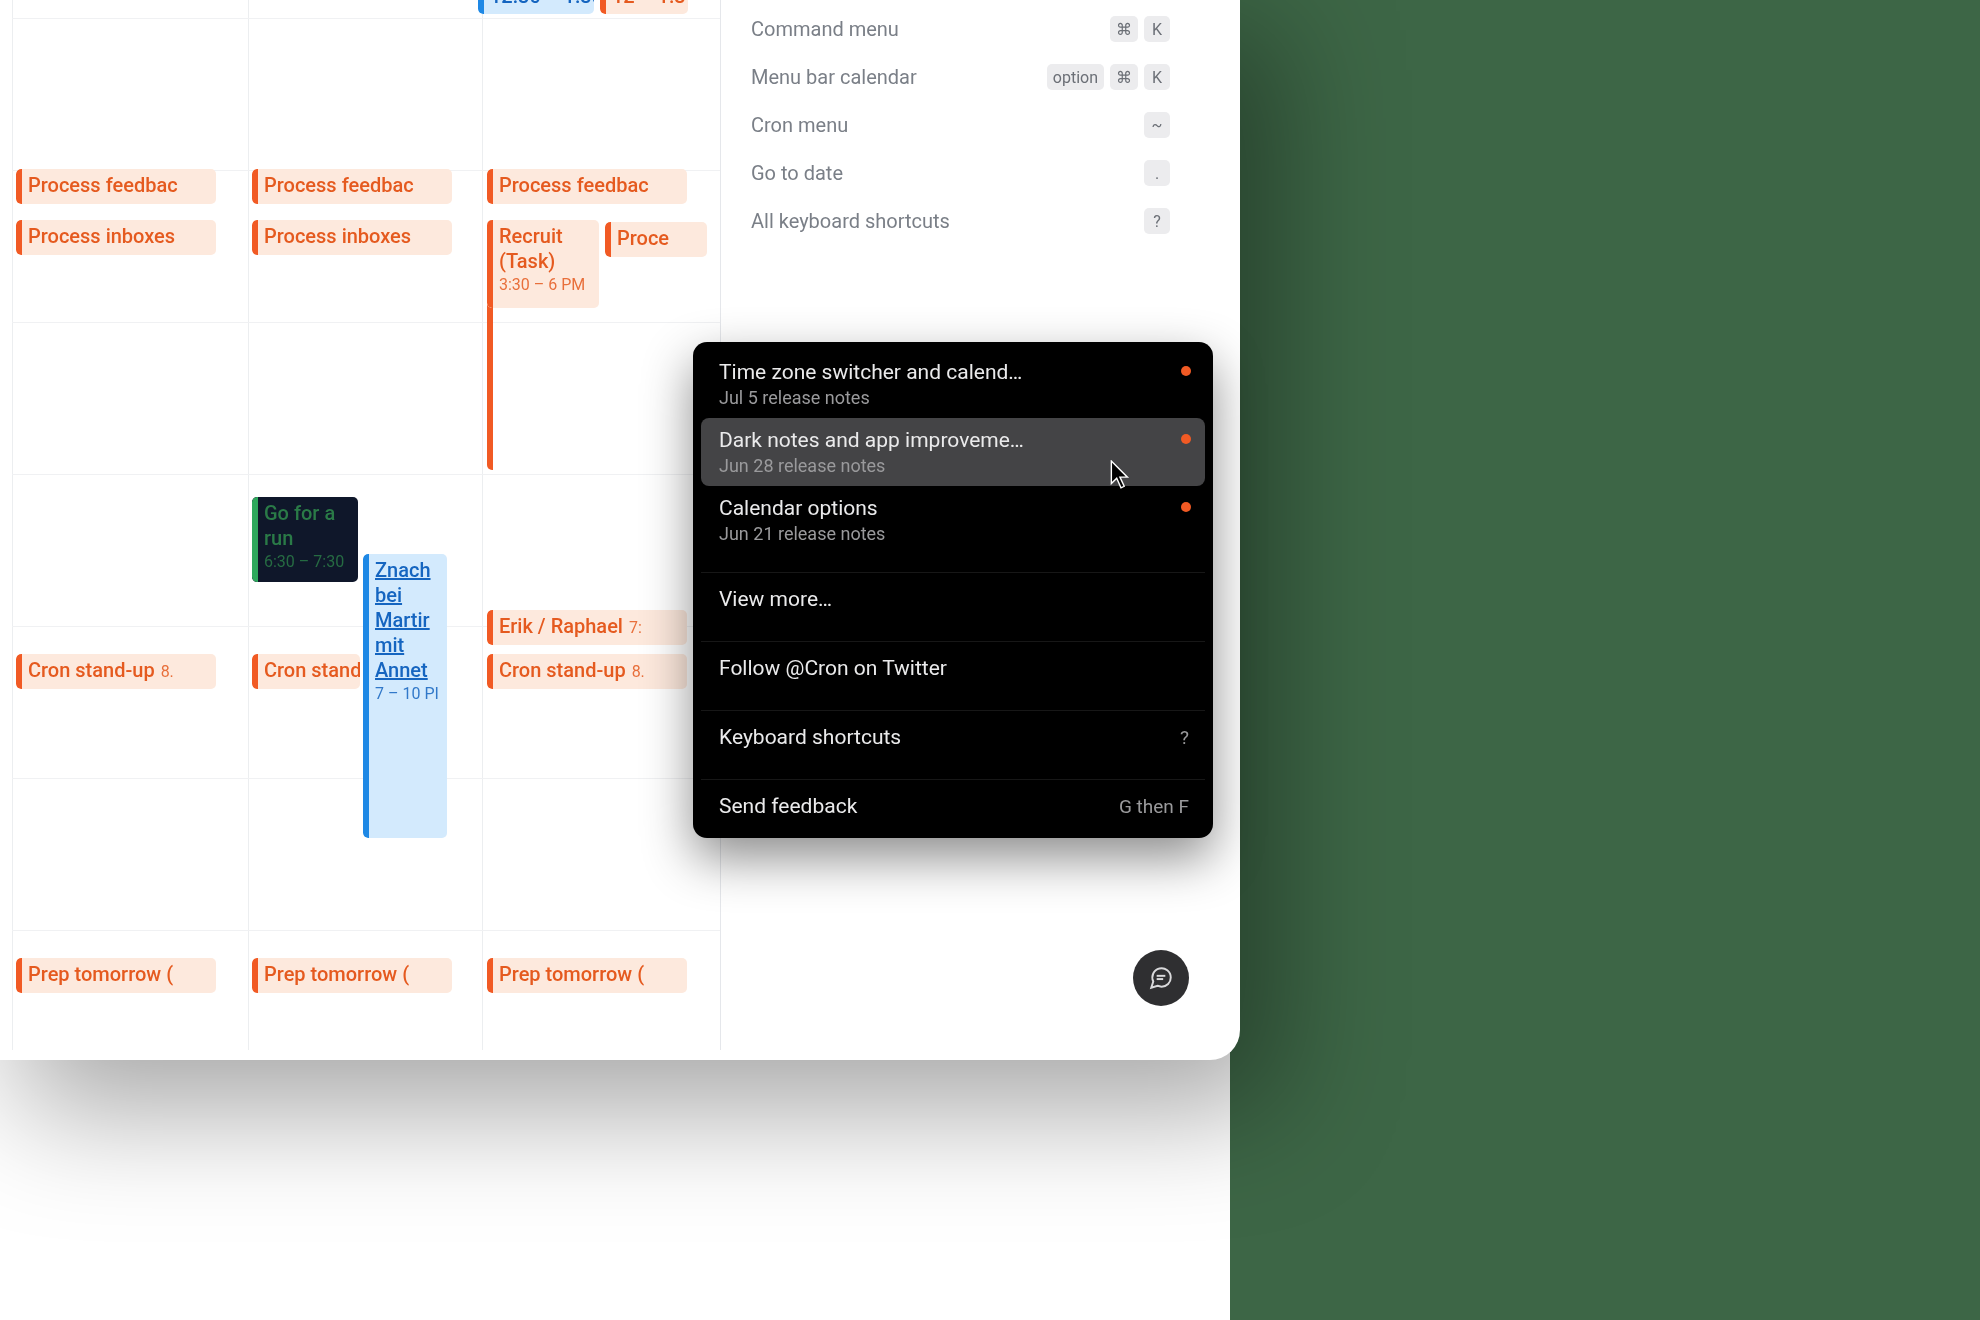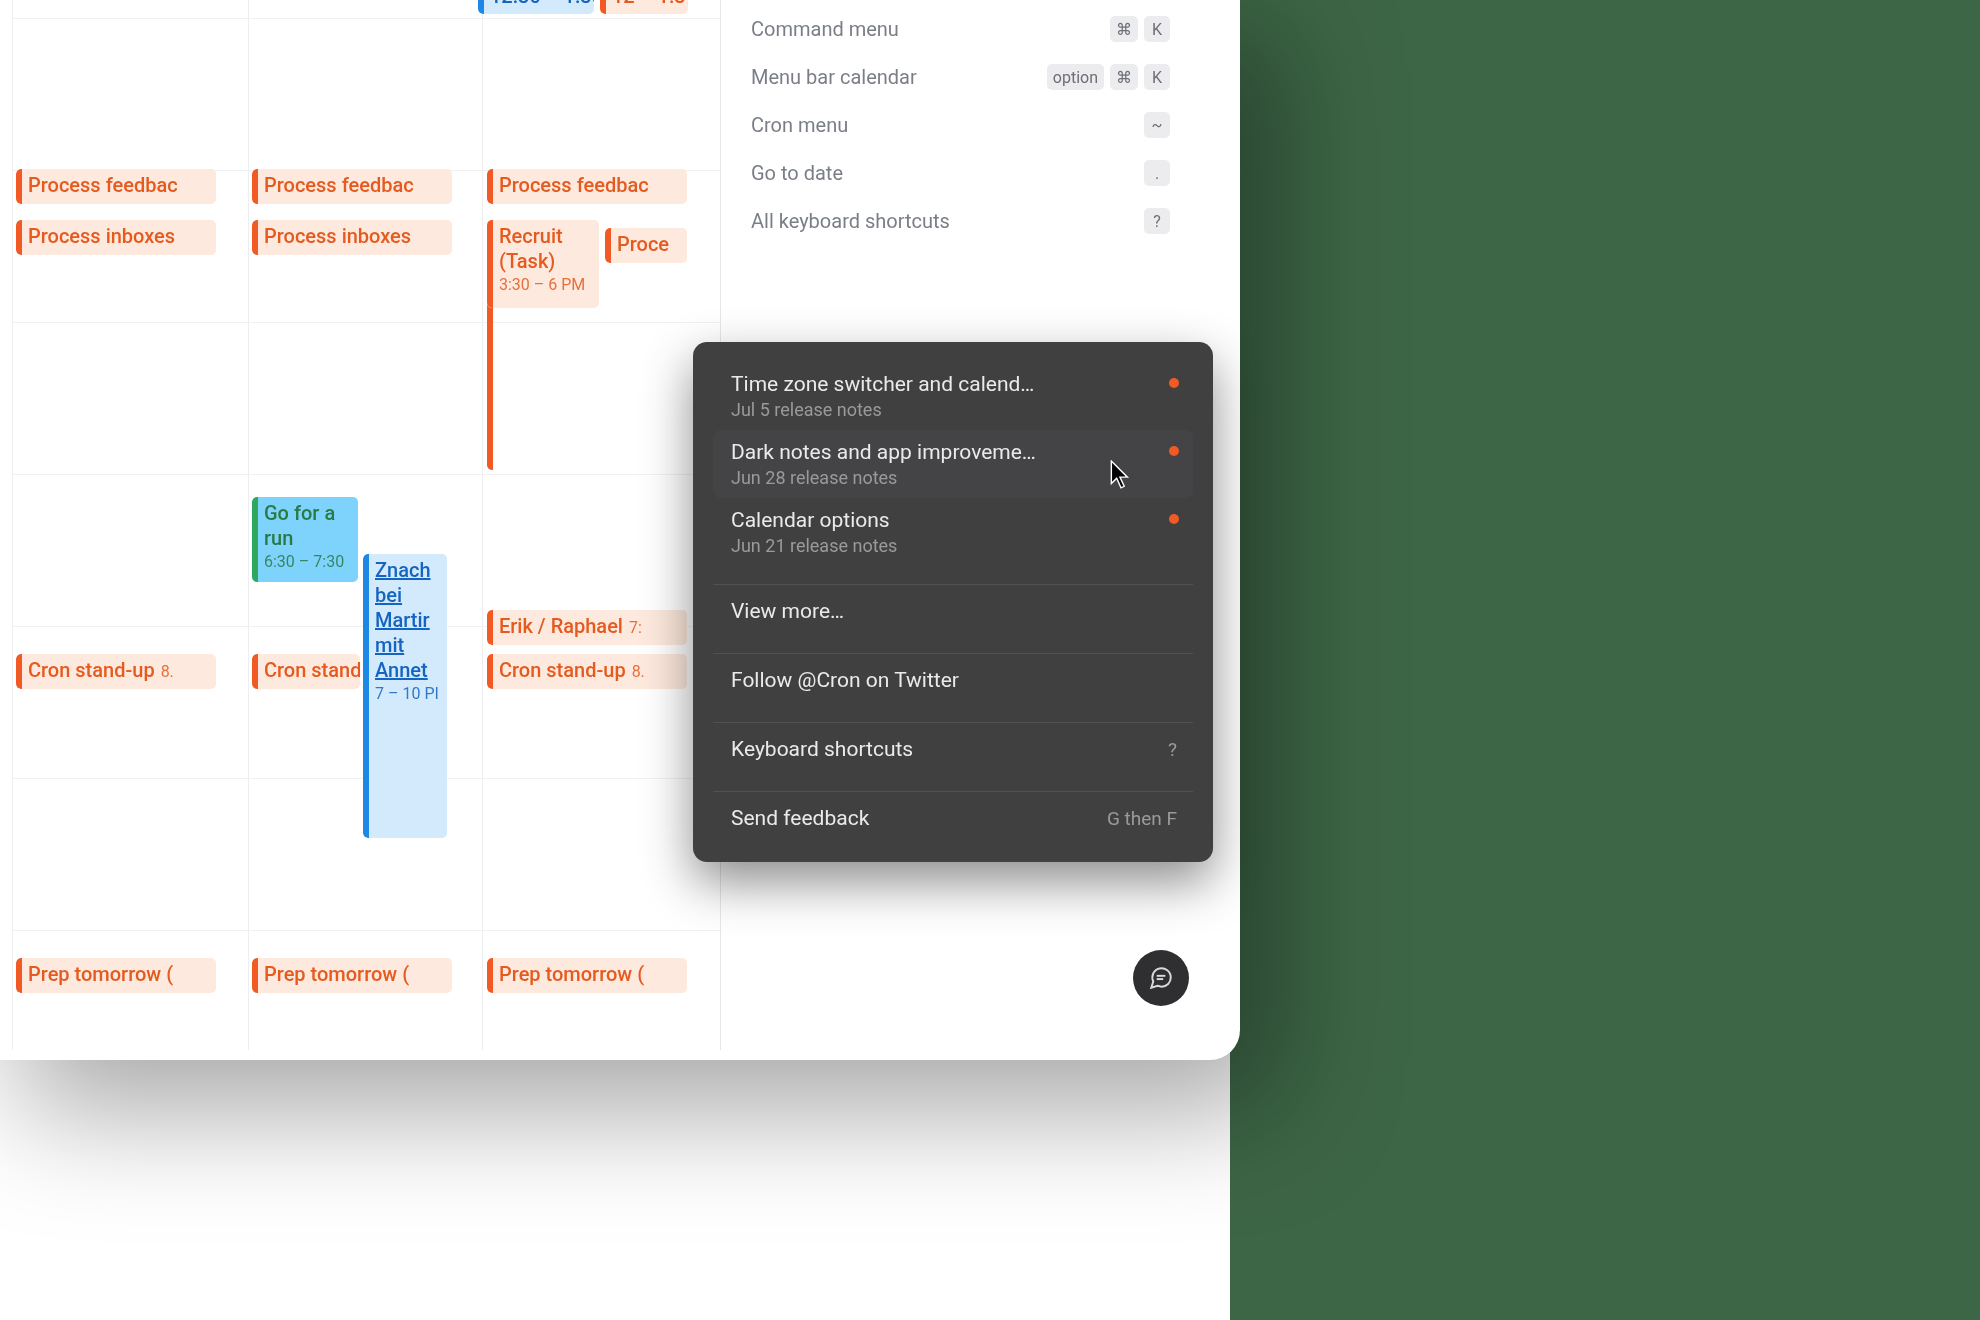--- a/index.html
+++ b/index.html
@@ -120,26 +120,26 @@
     color: #6b6f76;
     border-radius: 5px;
     font-size: 16px;
   }
 
   
   .popover {
     position: absolute;
     top: 342px; left: 693px;
     width: 520px;
-    background: #404040;
+    background: #000000;
     color: #e8e8e9;
     border-radius: 14px;
     box-shadow: 0 20px 50px rgba(0,0,0,0.45);
     z-index: 5;
-    padding: 20px;
+    padding: 8px;
     font-size: 21px;
   }
   .popover .group {
     border-top: 1px solid rgba(255,255,255,0.09);
     padding-top: 2px;
     margin-top: 18px;
   }
   .popover .group:first-of-type {
     border-top: none;
     padding-top: 0;
@@ -244,22 +244,22 @@
         <div class="event inline" style="top: 189px; left: 36px; width: 200px; height: 35px; background: rgb(253, 233, 221); color: rgb(229, 90, 31);"><span class="accent" style="background: rgb(241, 90, 36);"></span><span class="title">Process feedbac</span></div>
         <div class="event inline" style="top: 240px; left: 36px; width: 200px; height: 35px; background: rgb(253, 233, 221); color: rgb(229, 90, 31);"><span class="accent" style="background: rgb(241, 90, 36);"></span><span class="title">Process inboxes</span></div>
         <div class="event inline" style="top: 189px; left: 272px; width: 200px; height: 35px; background: rgb(253, 233, 221); color: rgb(229, 90, 31);"><span class="accent" style="background: rgb(241, 90, 36);"></span><span class="title">Process feedbac</span></div>
         <div class="event inline" style="top: 240px; left: 272px; width: 200px; height: 35px; background: rgb(253, 233, 221); color: rgb(229, 90, 31);"><span class="accent" style="background: rgb(241, 90, 36);"></span><span class="title">Process inboxes</span></div>
         <div class="event inline" style="top: 189px; left: 507px; width: 200px; height: 35px; background: rgb(253, 233, 221); color: rgb(229, 90, 31);"><span class="accent" style="background: rgb(241, 90, 36);"></span><span class="title">Process feedbac</span></div>
         <div class="event" style="top: 240px; left: 507px; width: 112px; height: 88px; background: rgb(253, 233, 221); color: rgb(229, 90, 31);">
           <span class="accent" style="background: rgb(241, 90, 36);"></span>
           <span class="title" style="white-space: normal; display: block;">Recruit (Task)</span>
           <span class="time">3:30 – 6 PM</span>
         </div>
-        <div class="event inline" style="top: 248px; left: 625px; width: 82px; height: 35px; background: rgb(253, 233, 221); color: rgb(229, 90, 31);"><span class="accent" style="background: rgb(241, 90, 36);"></span><span class="title">Proce</span></div>
-        <div class="event" style="top: 517px; left: 272px; width: 106px; height: 85px; background: #7dd3fc; color: rgb(42, 122, 71);">
+        <div class="event inline" style="top: 242px; left: 625px; width: 102px; height: 35px; background: rgb(253, 233, 221); color: rgb(229, 90, 31);"><span class="accent" style="background: rgb(241, 90, 36);"></span><span class="title">Proce</span></div>
+        <div class="event" style="top: 517px; left: 272px; width: 106px; height: 85px; background: #0f172a; color: rgb(42, 122, 71);">
           <span class="accent" style="background: rgb(46, 168, 92);"></span>
           <span class="title" style="white-space: normal; display: block;">Go for a run</span>
           <span class="time">6:30 – 7:30</span>
         </div>
         <div class="event" style="top: 574px; left: 383px; width: 84px; height: 284px; background: rgb(211, 234, 253); color: rgb(21, 101, 192);">
           <span class="accent" style="background: rgb(30, 136, 229);"></span>
           <span class="title" style="white-space: normal; display: block; text-decoration: underline;">Znach bei Martir mit Annet</span>
           <span class="time">7 – 10 PI</span>
         </div>
         <div class="event inline" style="top: 630px; left: 507px; width: 200px; height: 35px; background: rgb(253, 233, 221); color: rgb(229, 90, 31);"><span class="accent" style="background: rgb(241, 90, 36);"></span><span class="title">Erik / Raphael</span><span class="time">7:</span></div>

